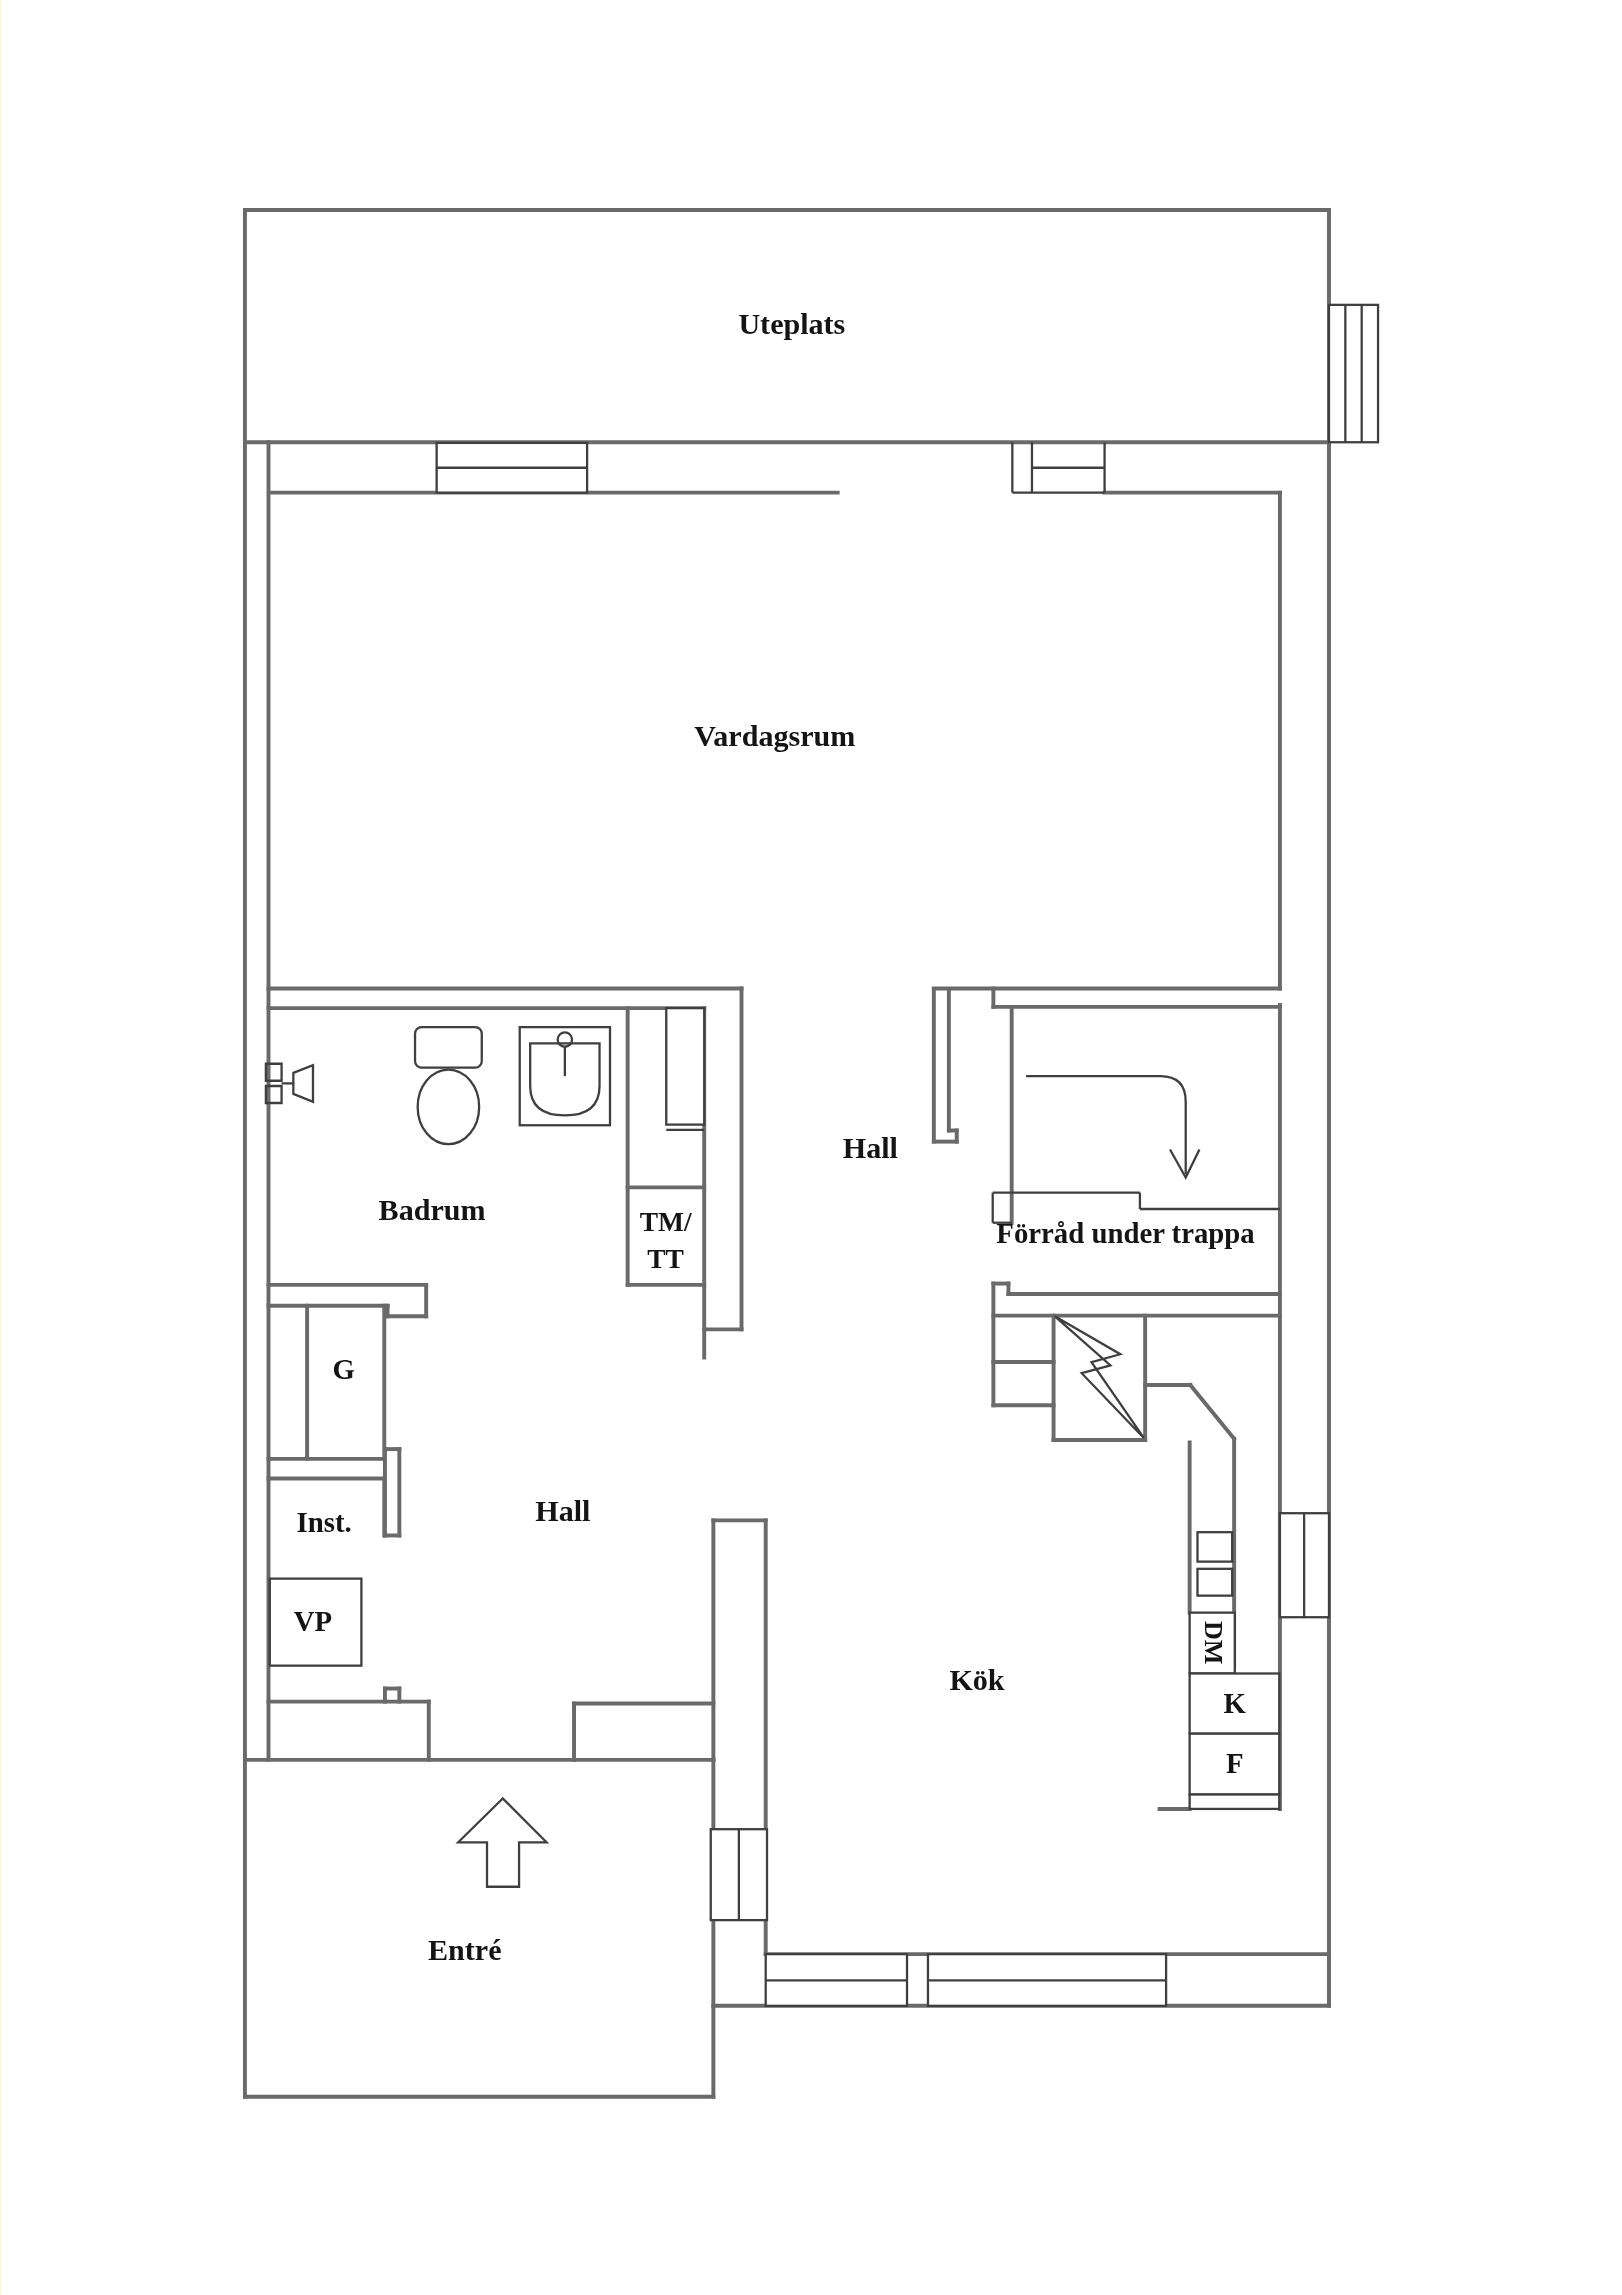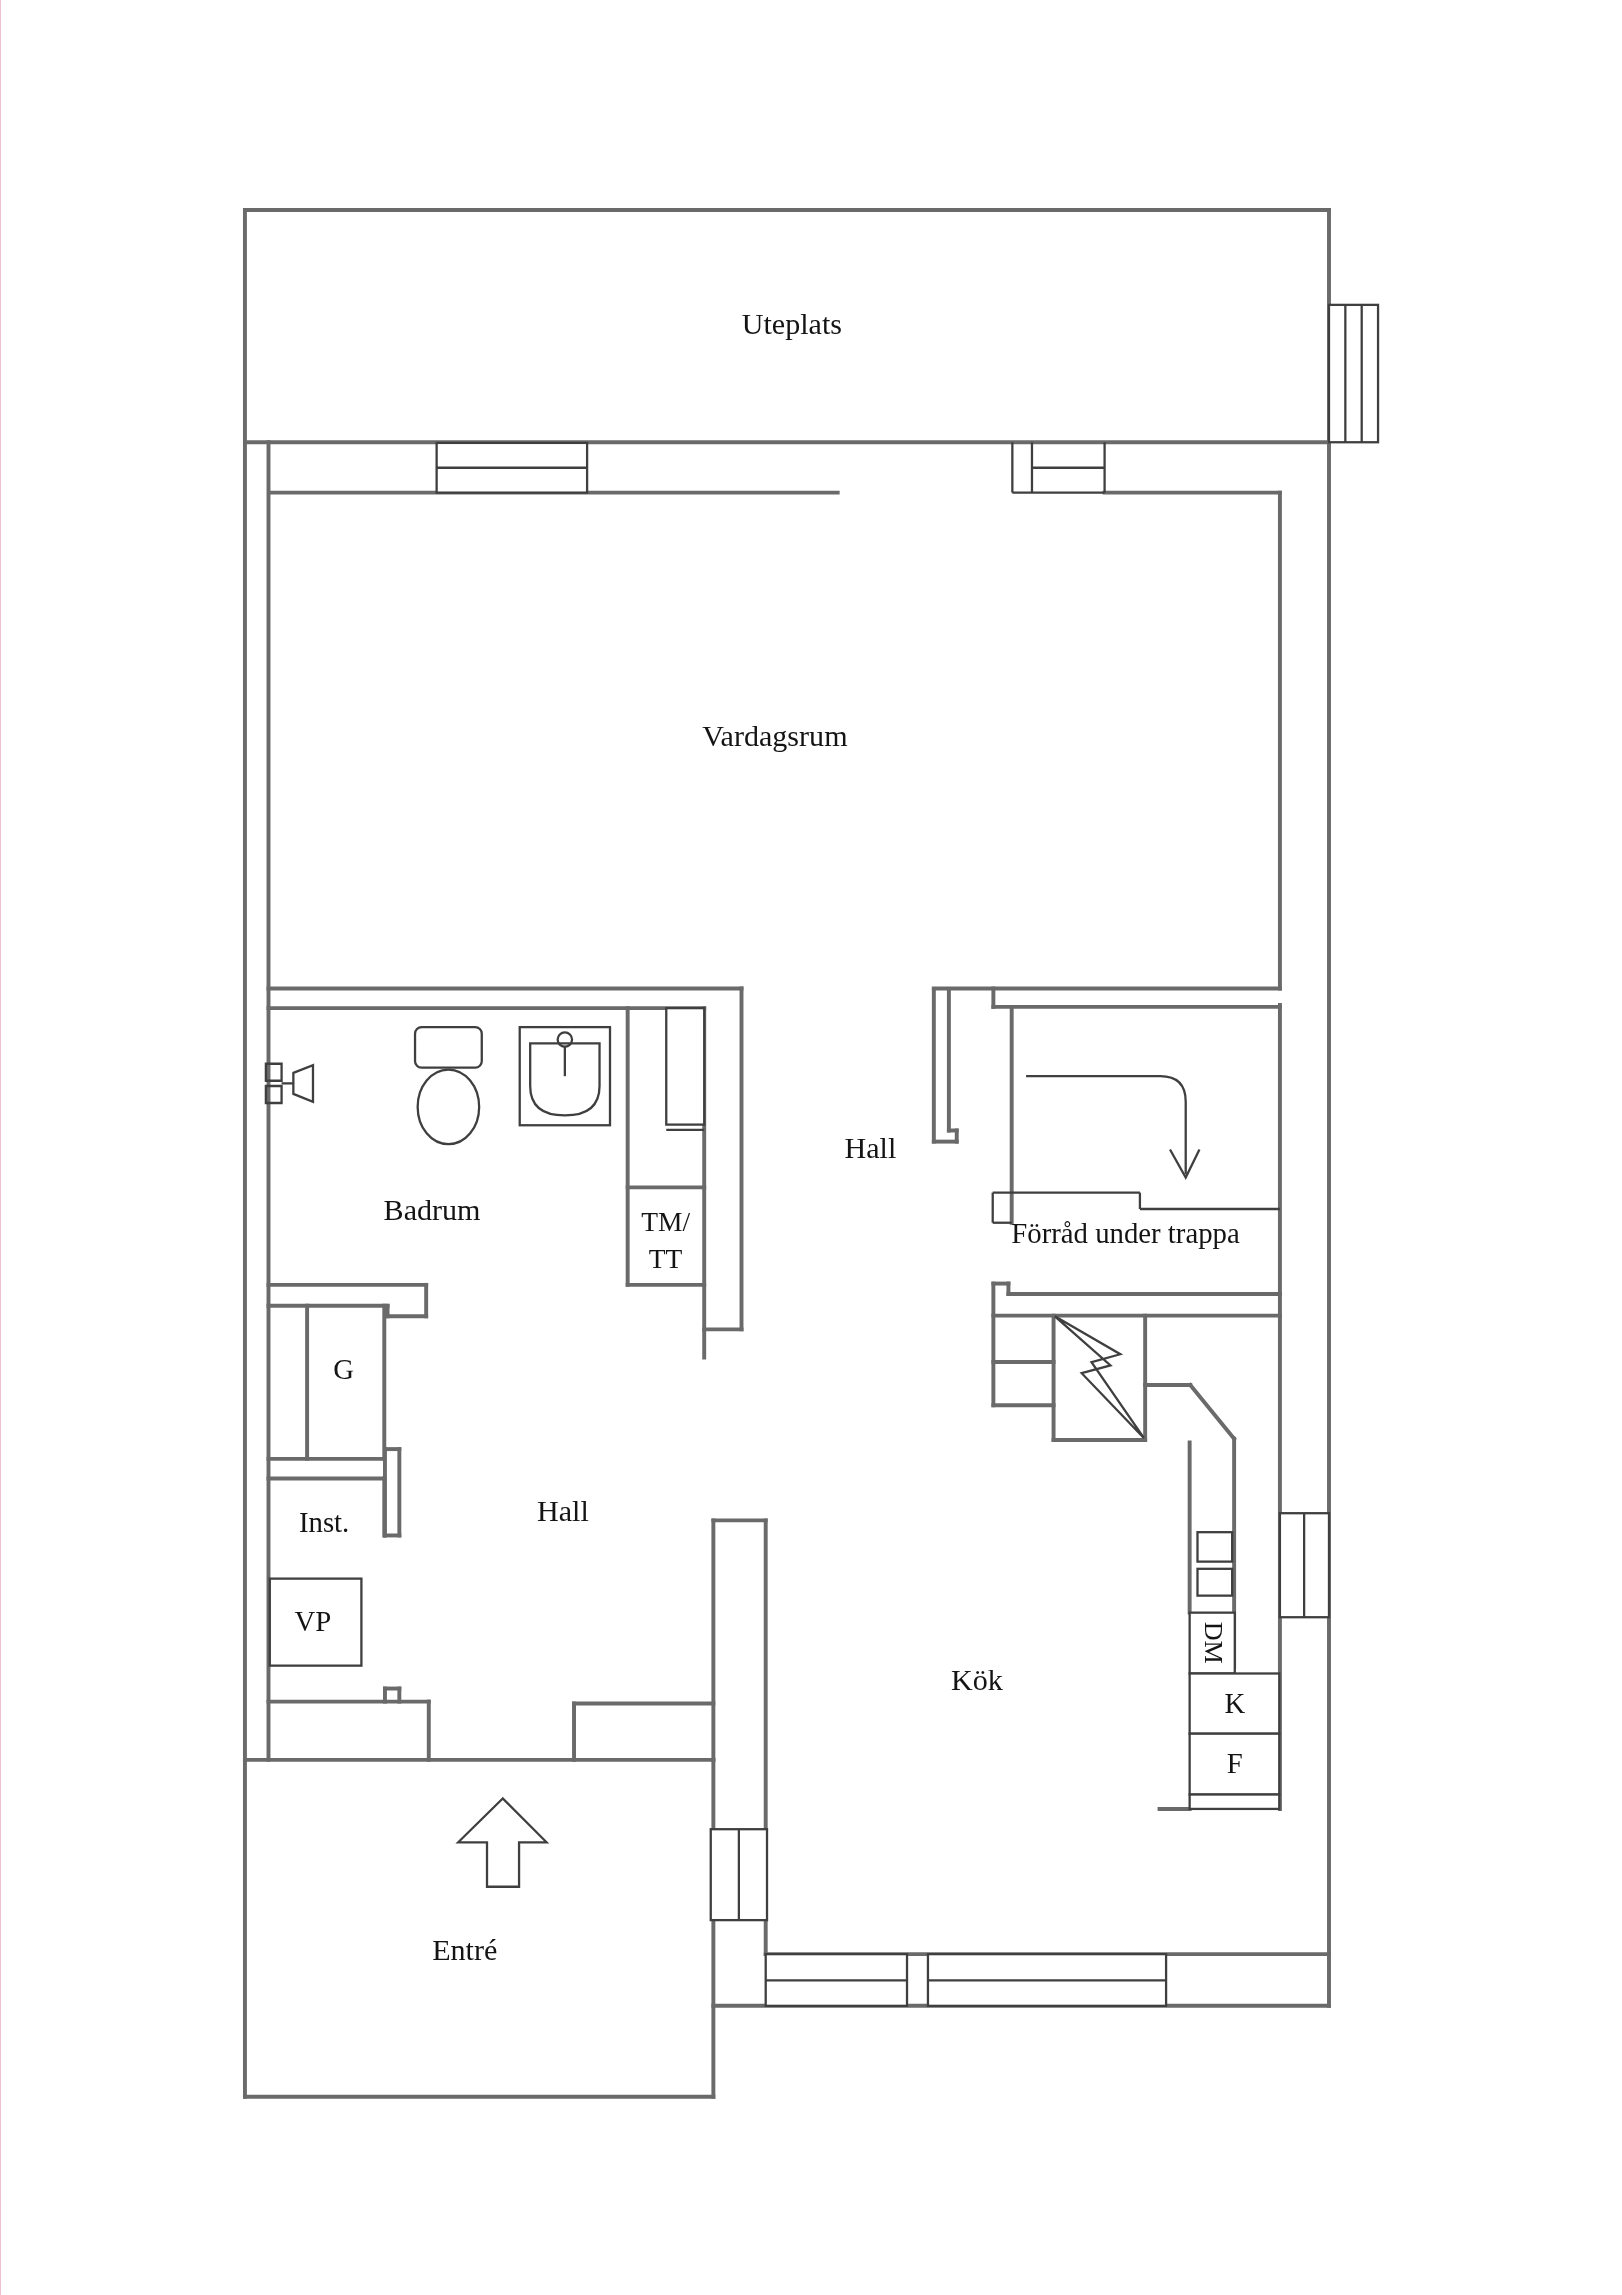--- a/index.html
+++ b/index.html
@@ -1,16 +1,16 @@
 <!DOCTYPE html>
 <html style="font-size:10.5px"><head>
 <meta charset="utf-8">
 <style>
   html,body{margin:0;padding:0;background:#ffffff;}
-  .page{position:relative;width:1623px;height:2295px;background:#be185d;overflow:hidden;}
+  .page{position:relative;width:1623px;height:2295px;background:#fde047;overflow:hidden;font-weight:bold;}
   svg{display:block;}
   text{font-family:"Liberation Serif","DejaVu Serif",serif;}
 </style>
 </head>
 <body>
 
 <div class="page">
   <svg id="plan" width="1623" height="2295" viewBox="0 0 2480 3508" xmlns="http://www.w3.org/2000/svg">
     <rect x="0" y="0" width="2480" height="3508" fill="#ffffff"></rect>
     <g id="layer-walls">

